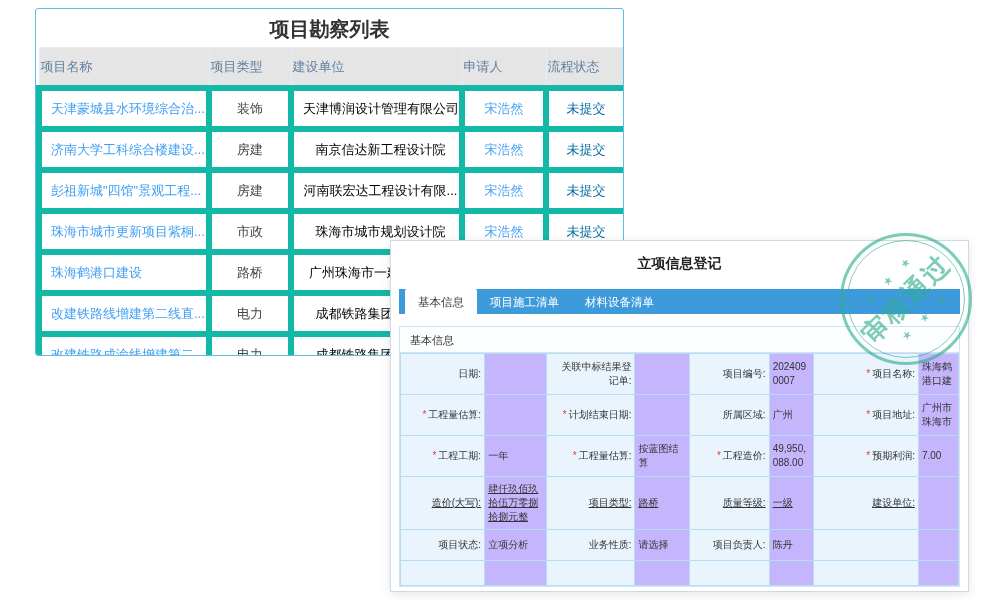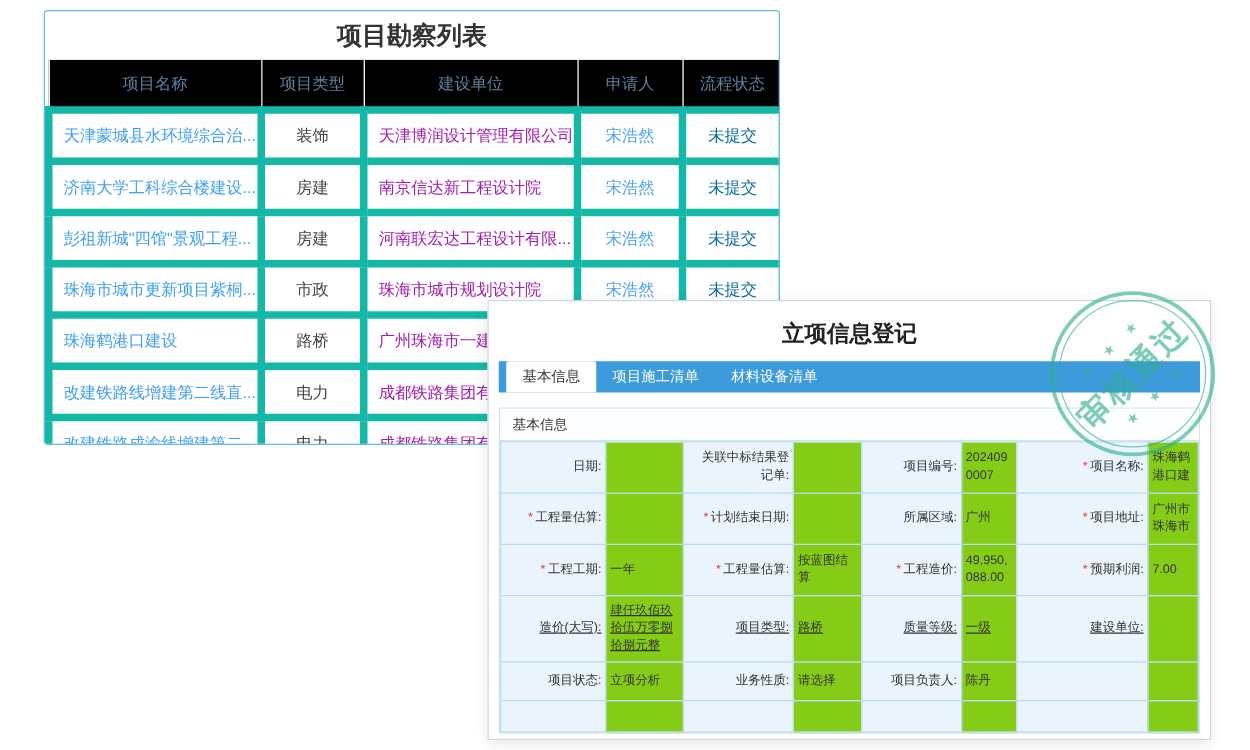--- a/index.html
+++ b/index.html
@@ -10,50 +10,50 @@
 
   
   .survey-window{
     position:absolute;left:35px;top:8px;width:587px;height:346px;
     background:#fff;border:1px solid #5fbde9;border-radius:3px;z-index:1;
     overflow:hidden;
   }
   .survey-title{height:38px;line-height:40px;text-align:center;font-size:20px;font-weight:bold;color:#333;}
   table.survey{border-collapse:collapse;width:100%;table-layout:fixed;font-size:13px;}
   table.survey th{
-    background:#000000;color:#60809f;font-weight:normal;height:35px;
-    border:1px solid #e2eef9;text-align:center;
+    background:#e5e5e5;color:#60809f;font-weight:normal;height:35px;
+    border:1px solid #e2eef9;text-align:left;
   }
   table.survey td{
     height:33px;border:6px solid #14b8a6;overflow:hidden;white-space:nowrap;
   }
   td.c-name{color:#3f9ef5;text-align:left;padding-left:9px;cursor:pointer;}
   td.c-type{color:#444;text-align:center;}
-  td.c-unit{color:#a21caf;text-align:left;padding-left:9px;}
+  td.c-unit{color:#000000;text-align:center;padding-left:9px;}
   td.c-app{color:#4aa3f5;text-align:center;cursor:pointer;}
   td.c-status{text-align:center;}
   .st-pending{color:#0369a1;}
   .st-approved{color:#2eaf62;}
 
   
   .reg-window{
     position:absolute;left:390px;top:240px;width:577px;height:350px;
     background:#fff;border:1px solid #cdd9e4;box-shadow:0 2px 10px rgba(0,0,0,.10);
     z-index:2;overflow:hidden;
   }
-  .reg-title{margin-top:14px;height:24px;text-align:center;font-size:18px;font-weight:bold;color:#222;}
+  .reg-title{margin-top:14px;height:24px;text-align:center;font-size:14px;font-weight:bold;color:#222;}
   .tab-bar{margin:10px 8px 0;height:25px;background:#3e9bdb;display:flex;align-items:flex-end;}
   .tab{height:25px;line-height:26px;padding:0 13px;font-size:11.5px;color:#fff;cursor:pointer;}
   .tab.active{background:#fff;color:#333;border-radius:2px 2px 0 0;margin-left:6px;}
   .panel{margin:12px 8px 0;border:1px solid #cfe5f5;}
   .section-header{height:25px;line-height:26px;padding-left:10px;font-size:11px;color:#333;background:#fdfeff;border-bottom:1px solid #cfe5f5;}
   table.grid{border-collapse:collapse;table-layout:fixed;width:100%;font-size:10px;color:#333;}
   table.grid td{border:1px solid #b9dcf3;padding:2px 3px;vertical-align:middle;word-break:break-all;line-height:14px;}
   td.lbl{background:#eaf4fc;text-align:right;}
-  td.val{background:#84cc16;text-align:left;}
+  td.val{background:#c4b5fd;text-align:left;}
   tr.h40 td{height:36px;}
   tr.h52 td{height:48px;text-decoration:underline;}
   tr.h32 td{height:26px;}
   tr.h26 td{height:20px;}
   .req{color:#e23b3b;margin-right:2px;}
 
   
   .stamp{
     position:absolute;left:840px;top:233px;width:132px;height:132px;
     z-index:3;opacity:.62;color:#2fae8c;pointer-events:none;

